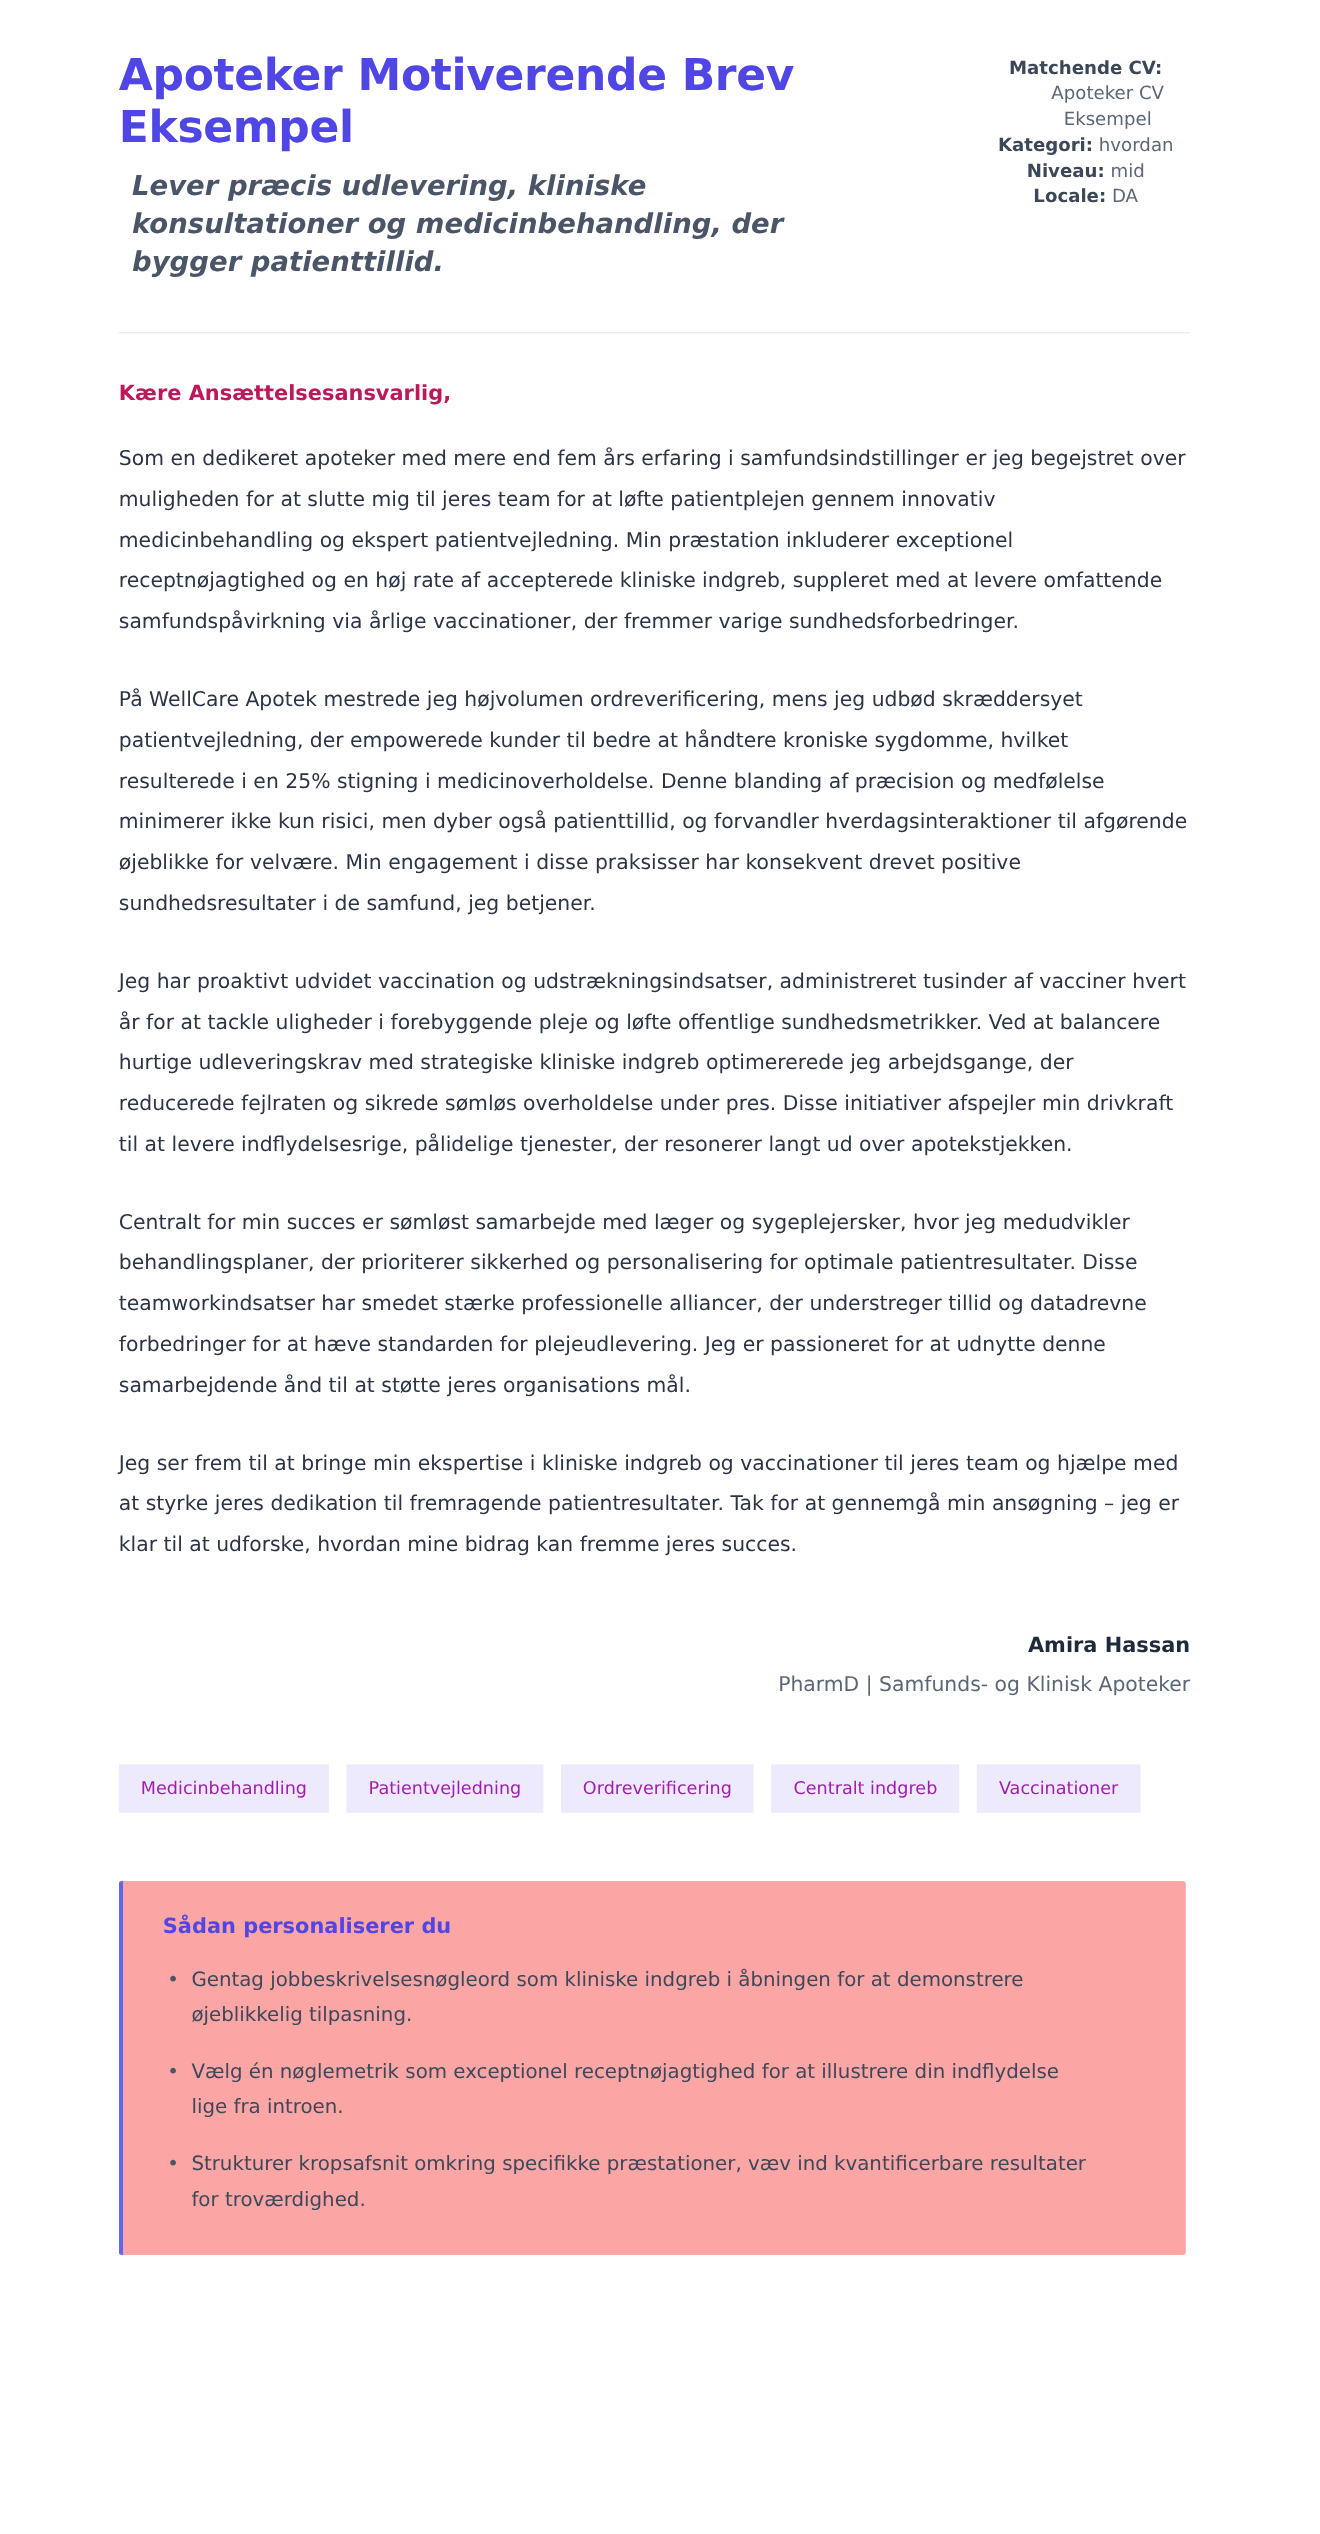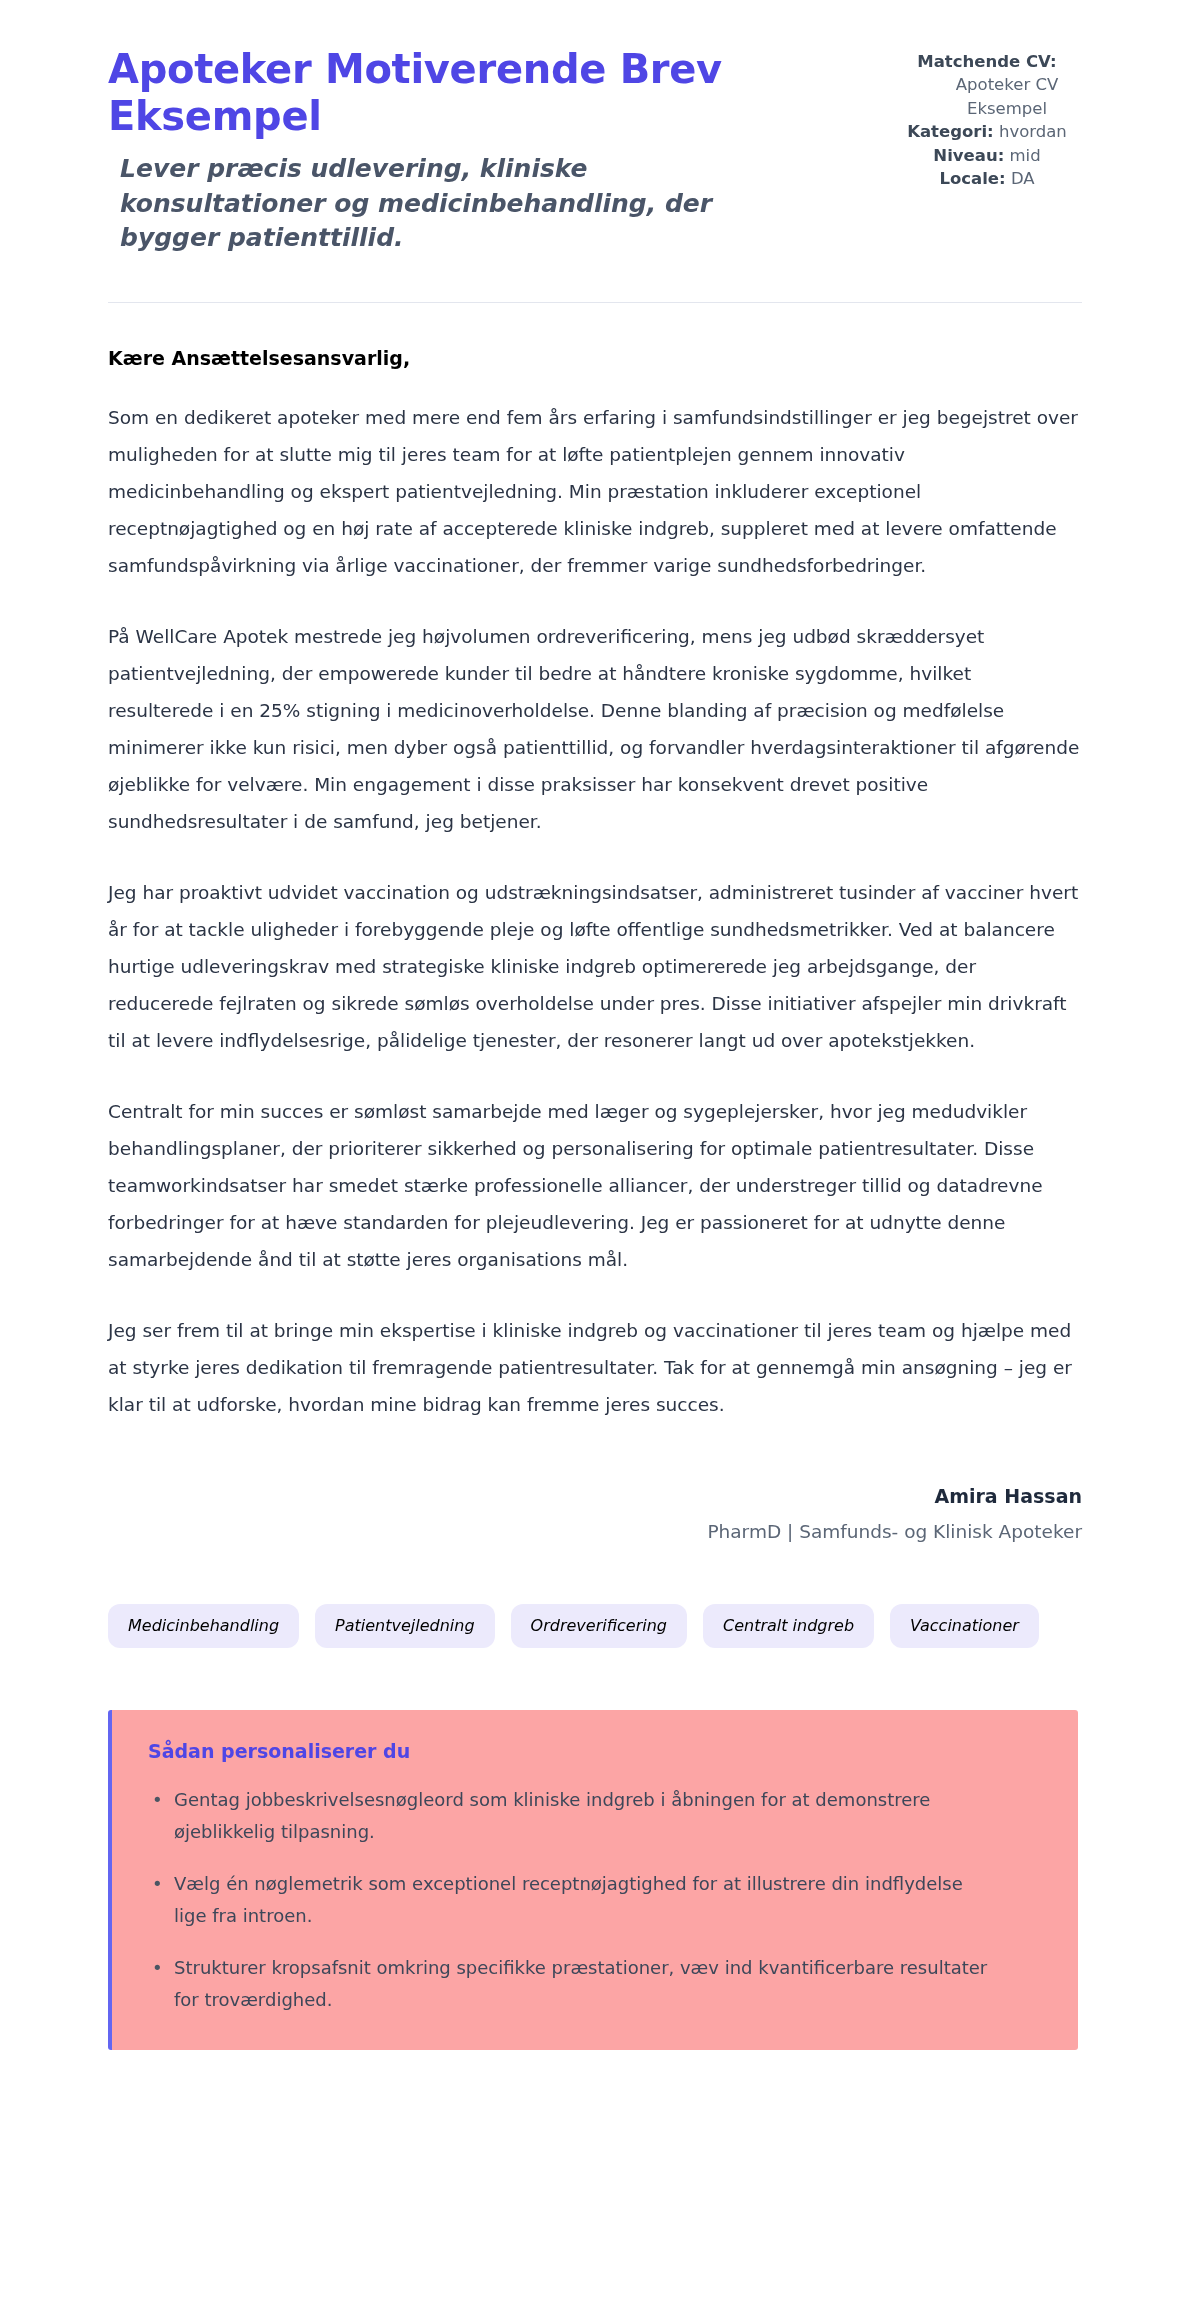--- a/index.html
+++ b/index.html
@@ -75,21 +75,21 @@
     margin-left: auto;
   }
 
   
   .letter {
     padding-top: 44px;
   }
   .salutation {
     font-size: 19px;
     font-weight: 700;
-    color: #000000;
+    color: #be185d;
     margin: 0 0 30px 0;
   }
   .letter p.body-para {
     font-size: 18.5px;
     line-height: 2.0;
     color: #2b3445;
     margin: 0 0 34px 0;
     max-width: 1010px;
   }
 
@@ -112,27 +112,26 @@
 
   
   .tags {
     display: flex;
     flex-wrap: wrap;
     gap: 16px;
     margin-top: 62px;
   }
   .tag-chip {
     background: #eceafc;
-    color: #000000;
+    color: #a21caf;
     font-size: 16px;
     line-height: 1;
     padding: 14px 20px;
-    border-radius: 12px;
+    border-radius: 0;
     white-space: nowrap;
-    font-style: italic;
   }
 
   
   .tips {
     margin-top: 62px;
     background: #fca5a5;
     border-left: 4px solid #6366f1;
     border-radius: 3px;
     padding: 30px 36px 34px 36px;
     max-width: 970px;

